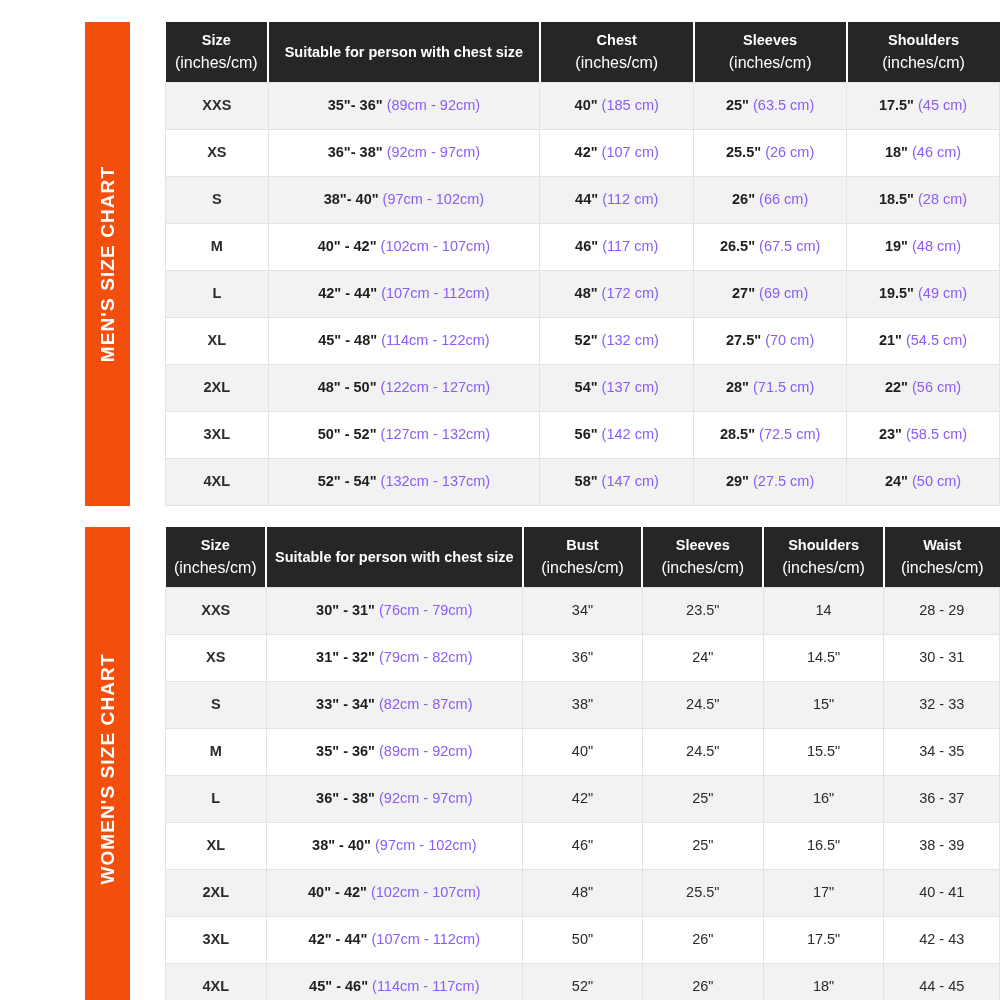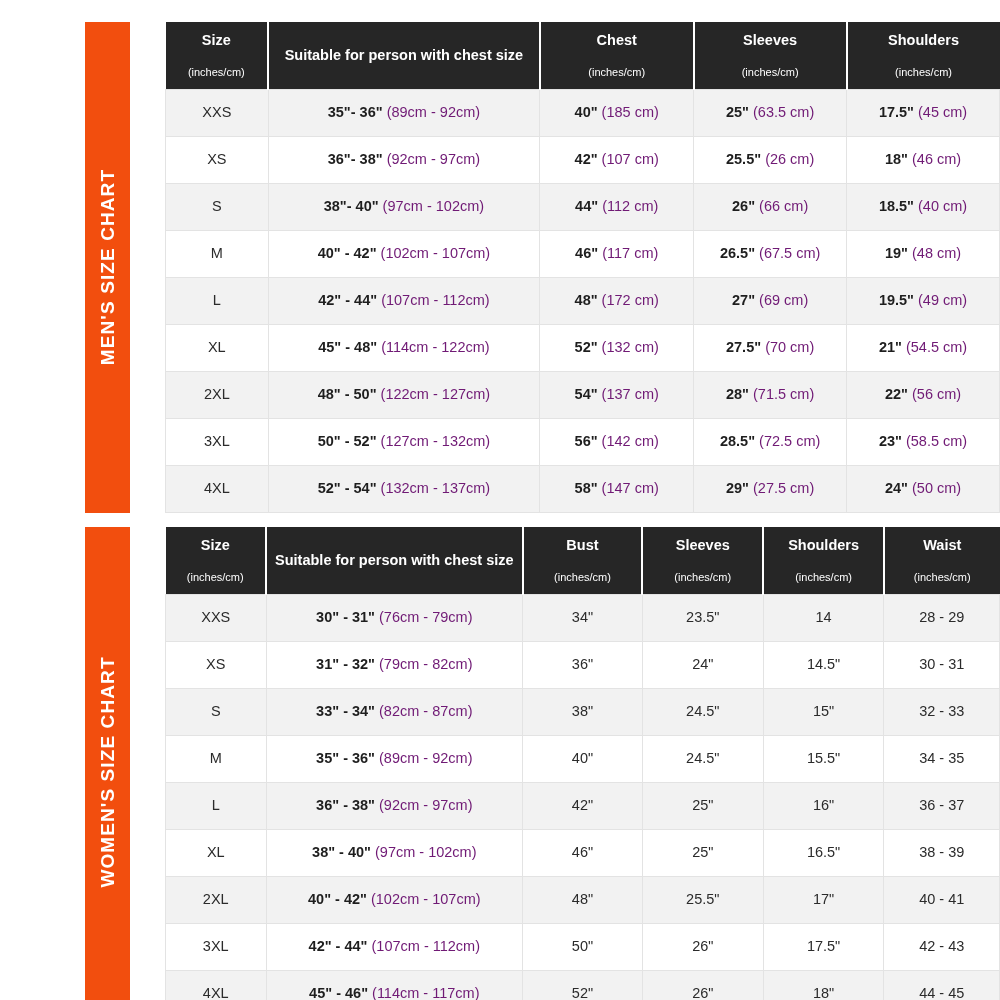--- a/index.html
+++ b/index.html
@@ -76,43 +76,43 @@
     padding: 9px 3px;
     border-left: 2px solid #ffffff;
     border-right: 2px solid #ffffff;
     vertical-align: middle;
   }
   table.size-table thead th:first-child { border-left: none; }
   table.size-table thead th:last-child  { border-right: none; }
 
   table.size-table thead th .unit {
     display: block;
-    font-size: 11px;
+    font-size: 16px;
     font-weight: normal;
-    margin-top: 17px;
+    margin-top: 4px;
   }
 
   table.size-table tbody td {
     text-align: center;
     vertical-align: middle;
     font-size: 14.5px;
     color: #2b2b2b;
     height: 46px;
     padding: 0 4px;
     border: 1px solid #e3e3e3;
     line-height: 1.2;
     white-space: nowrap;
   }
 
   table.size-table tbody tr:nth-child(odd)  td { background: #f2f2f2; }
   table.size-table tbody tr:nth-child(even) td { background: #ffffff; }
 
-  td.size-cell { font-weight: normal; color: #1e1e1e; }
+  td.size-cell { font-weight: bold; color: #1e1e1e; }
   .val-strong  { font-weight: bold; color: #1e1e1e; }
-  .val-plain   { font-weight: normal; color: #701a75; }
+  .val-plain   { font-weight: normal; color: #8b5cf6; }
   .val-light   { font-weight: normal; color: #3a3a3a; }
 
   
   #mens-table col.c-size   { width: 96px;  }
   #mens-table col.c-suit   { width: 254px; }
   #mens-table col.c-chest  { width: 144px; }
   #mens-table col.c-sleeve { width: 143px; }
   #mens-table col.c-should { width: 143px; }
 
   
@@ -177,21 +177,21 @@
               <td><span class="val-strong">36"- 38"</span> <span class="val-plain">(92cm - 97cm)</span></td>
               <td><span class="val-strong">42"</span> <span class="val-plain">(107 cm)</span></td>
               <td><span class="val-strong">25.5"</span> <span class="val-plain">(26 cm)</span></td>
               <td><span class="val-strong">18"</span> <span class="val-plain">(46 cm)</span></td>
             </tr>
             <tr>
               <td class="size-cell">S</td>
               <td><span class="val-strong">38"- 40"</span> <span class="val-plain">(97cm - 102cm)</span></td>
               <td><span class="val-strong">44"</span> <span class="val-plain">(112 cm)</span></td>
               <td><span class="val-strong">26"</span> <span class="val-plain">(66 cm)</span></td>
-              <td><span class="val-strong">18.5"</span> <span class="val-plain">(40 cm)</span></td>
+              <td><span class="val-strong">18.5"</span> <span class="val-plain">(28 cm)</span></td>
             </tr>
             <tr>
               <td class="size-cell">M</td>
               <td><span class="val-strong">40" - 42"</span> <span class="val-plain">(102cm - 107cm)</span></td>
               <td><span class="val-strong">46"</span> <span class="val-plain">(117 cm)</span></td>
               <td><span class="val-strong">26.5"</span> <span class="val-plain">(67.5 cm)</span></td>
               <td><span class="val-strong">19"</span> <span class="val-plain">(48 cm)</span></td>
             </tr>
             <tr>
               <td class="size-cell">L</td>

